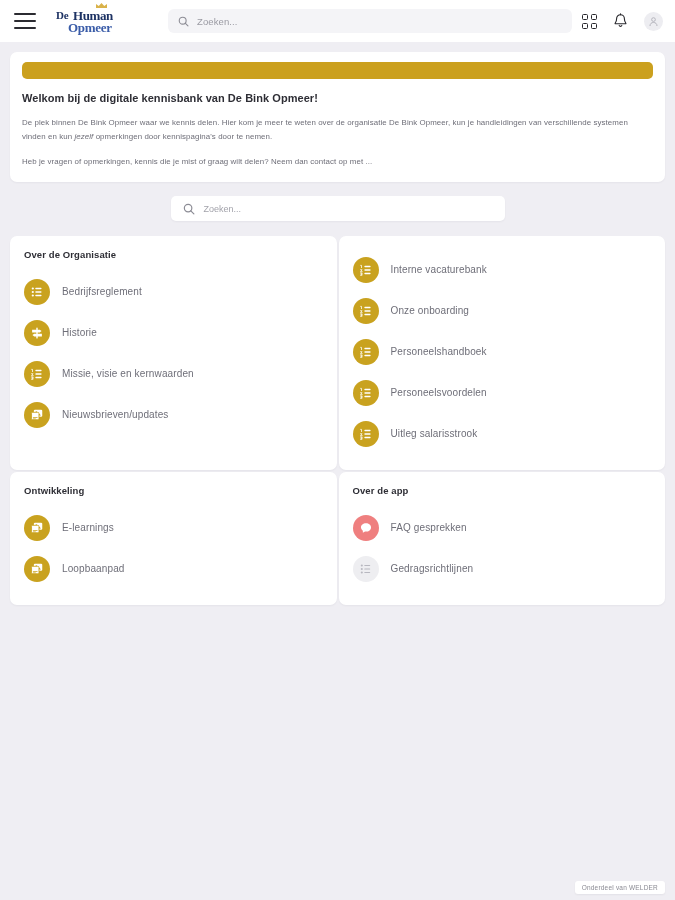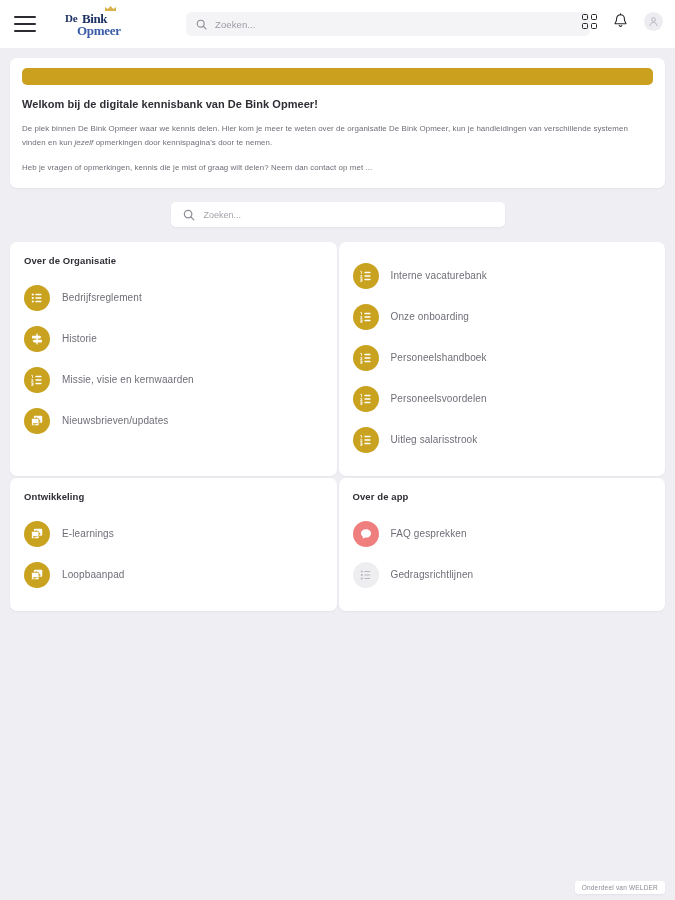--- a/index.html
+++ b/index.html
@@ -13,26 +13,26 @@
 
   body {
     background: #efeef3;
     font-family: "Liberation Sans", sans-serif;
     color: #3c3c42;
     -webkit-font-smoothing: antialiased;
   }
 
   
   .topbar {
-    height: 48px;
+    height: 42px;
     background: #ffffff;
     display: flex;
     align-items: center;
     padding: 0 14px;
-    gap: 21px;
+    gap: 12px;
     position: relative;
   }
 
   .hamburger {
     width: 22px;
     height: 16px;
     display: flex;
     flex-direction: column;
     justify-content: space-between;
     cursor: pointer;
@@ -268,21 +268,21 @@
 
   <div class="hamburger">
     <span></span>
       <span></span>
       <span></span>
   </div>
 
   <div class="logo">
     <div class="logo-crown"></div>
     <div class="logo-de">De</div>
-    <div class="logo-bink">Bink</div>
+    <div class="logo-bink">Human</div>
     <div class="logo-opmeer">Opmeer</div>
   </div>
 
   <div class="topsearch">
     <svg width="11" height="11" viewBox="0 0 16 16">
       <circle cx="6.8" cy="6.8" r="5" fill="none" stroke="#8c8c95" stroke-width="1.6"></circle>
       <line x1="10.4" y1="10.4" x2="14.5" y2="14.5" stroke="#8c8c95" stroke-width="1.6" stroke-linecap="round"></line>
     </svg>
     <span class="ph">Zoeken...</span>
   </div>

